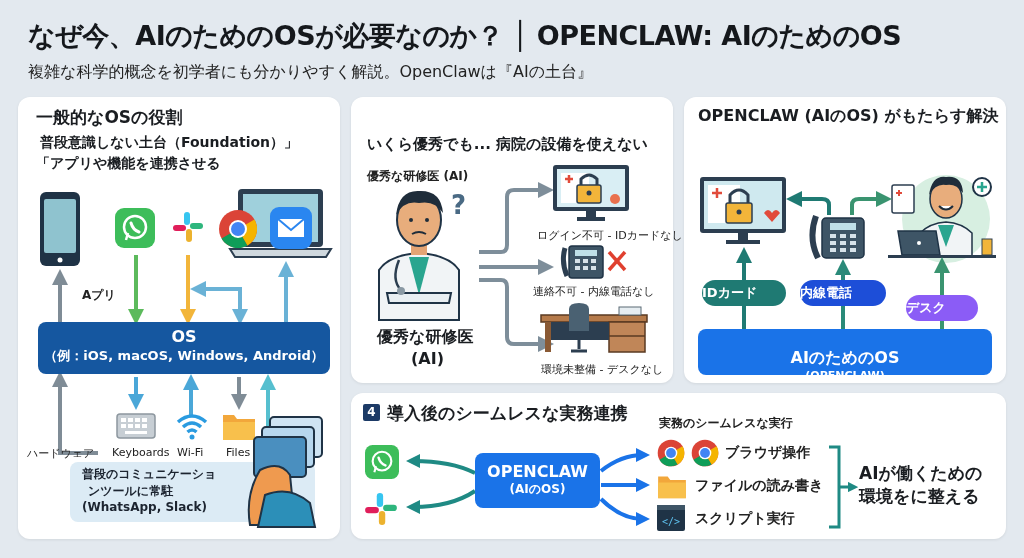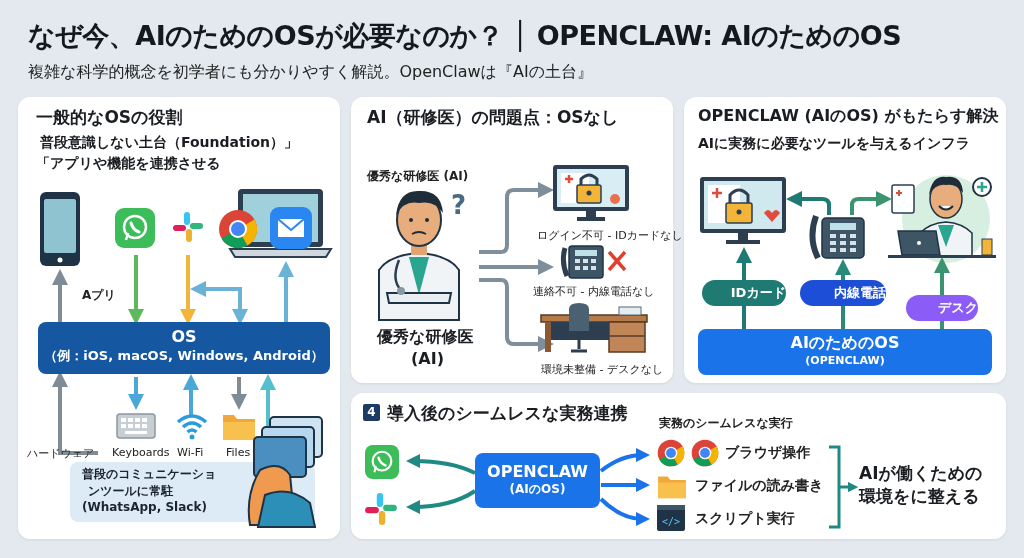--- a/index.html
+++ b/index.html
@@ -42,27 +42,27 @@
   .osbar .t2 { font-size: 13px; font-weight: bold; display: block; margin-top: 1px; }
 
   .commbox {
     position: absolute; left: 52px; top: 365px; width: 245px; height: 60px;
     background: #dcebf5; border-radius: 8px;
   }
   .commbox span { position: absolute; left: 12px; font-size: 12px; font-weight: bold; color: #1c2430; white-space: nowrap; }
 
   .pill {
     position: absolute; height: 26px; border-radius: 13px; color: #fff;
-    font-size: 13px; font-weight: bold; text-align: right; line-height: 26px;
+    font-size: 13px; font-weight: bold; text-align: left; line-height: 26px;
   }
   .osbar2 {
     position: absolute; left: 14px; top: 232px; width: 294px; height: 46px;
     background: #1a73e8; border-radius: 8px; color: #fff; text-align: center;
   }
-  .osbar2 .t1 { display: block; font-size: 16px; font-weight: bold; margin-top: 4px; }
+  .osbar2 .t1 { display: block; font-size: 16px; font-weight: bold; margin-top: 19px; }
   .osbar2 .t2 { display: block; font-size: 11px; font-weight: bold; }
 
   .ocbox {
     position: absolute; left: 124px; top: 60px; width: 125px; height: 55px;
     background: #1a73e8; border-radius: 8px; color: #ffffff; text-align: center;
   }
   .ocbox .t1 { display: block; font-size: 16px; font-weight: bold; margin-top: 9px; }
   .ocbox .t2 { display: block; font-size: 12px; font-weight: bold; }
   .badge {
     position: absolute; left: 12px; top: 11px; width: 17px; height: 17px;
@@ -188,21 +188,21 @@
   <svg style="left:222px;top:318px;" width="90" height="112" viewBox="0 0 90 112">
     <rect x="30" y="2" width="52" height="40" rx="4" fill="#cfe4f3" stroke="#1f3346" stroke-width="2"></rect>
     <rect x="22" y="12" width="52" height="40" rx="4" fill="#b7d7ee" stroke="#1f3346" stroke-width="2"></rect>
     <rect x="14" y="22" width="52" height="40" rx="4" fill="#4a8fbf" stroke="#1f3346" stroke-width="2"></rect>
     <path d="M20 55 Q40 45 50 60 L55 110 L10 110 Q5 80 20 55 Z" fill="#ef9a4f" stroke="#1f3346" stroke-width="2"></path>
     <path d="M25 80 Q50 70 70 88 L75 112 L18 112 Z" fill="#2c8fb8" stroke="#1f3346" stroke-width="2"></path>
   </svg>
 </div>
 
 <div class="panel p2">
-  <div class="ptitle" style="left:16px;top:9px;">AI（研修医）の問題点：OSなし</div>
+  <div class="psub" style="left:16px;top:38px;">いくら優秀でも... 病院の設備を使えない</div>
   <div class="lbl-b" style="left:16px;top:71px;">優秀な研修医 (AI)</div>
 
   <svg style="left:18px;top:88px;" width="100" height="135" viewBox="0 0 100 135">
     <path d="M10 135 L10 85 Q20 70 50 68 Q80 70 90 85 L90 135 Z" fill="#f1f4f6" stroke="#1f3346" stroke-width="2"></path>
     <path d="M40 72 L50 110 L60 72 Z" fill="#2aa58f"></path>
     <rect x="42" y="55" width="16" height="15" fill="#e3a474"></rect>
     <ellipse cx="50" cy="35" rx="22" ry="26" fill="#e8ad7c" stroke="#1f3346" stroke-width="2"></ellipse>
     <path d="M27 30 Q30 5 50 6 Q72 5 74 28 Q66 15 50 18 Q35 15 27 30 Z" fill="#1f2d3a"></path>
     <circle cx="42" cy="35" r="2" fill="#1f2d3a"></circle>
       <circle cx="58" cy="35" r="2" fill="#1f2d3a"></circle>
@@ -265,21 +265,20 @@
     <rect x="12" y="19" width="58" height="18" fill="#2c3e50"></rect>
     <path d="M30 6 Q30 0 40 0 Q50 0 50 6 L50 28 L30 28 Z" fill="#4a6172"></path>
     <path d="M28 30 L52 30 M40 30 L40 46 M32 48 L48 48" stroke="#2c3e50" stroke-width="3"></path>
     <rect x="80" y="4" width="22" height="8" fill="#e6edf1" stroke="#5a6a75" stroke-width="1"></rect>
   </svg>
   <div class="lbl" style="left:190px;top:265px;font-size:11px;">環境未整備 - デスクなし</div>
 </div>
 
 <div class="panel p3">
   <div class="ptitle" style="left:14px;top:9px;font-size:16px;">OPENCLAW (AIのOS) がもたらす解決</div>
-  <div class="psub" style="left:14px;top:38px;font-size:14px;">AIに実務に必要なツールを与えるインフラ</div>
 
   <svg style="left:14px;top:78px;" width="90" height="72" viewBox="0 0 90 72">
     <rect x="2" y="2" width="86" height="56" rx="3" fill="#2c3e50"></rect>
     <rect x="6" y="6" width="78" height="48" fill="#cfe9ef"></rect>
     <rect x="10" y="10" width="32" height="38" fill="#fff"></rect>
     <path d="M14 18 L24 18 M19 13 L19 23" stroke="#e14b3b" stroke-width="2.5"></path>
     <path d="M32 28 L32 20 Q41 10 50 20 L50 28" stroke="#2c3e50" stroke-width="3" fill="none"></path>
     <rect x="28" y="28" width="26" height="20" rx="2" fill="#f2b53a" stroke="#2c3e50" stroke-width="1.5"></rect>
     <circle cx="41" cy="37" r="2.5" fill="#2c3e50"></circle>
     <path d="M66 38 q4 -6 8 0 q4 -6 8 0 l-8 9 z" fill="#e14b3b"></path>

